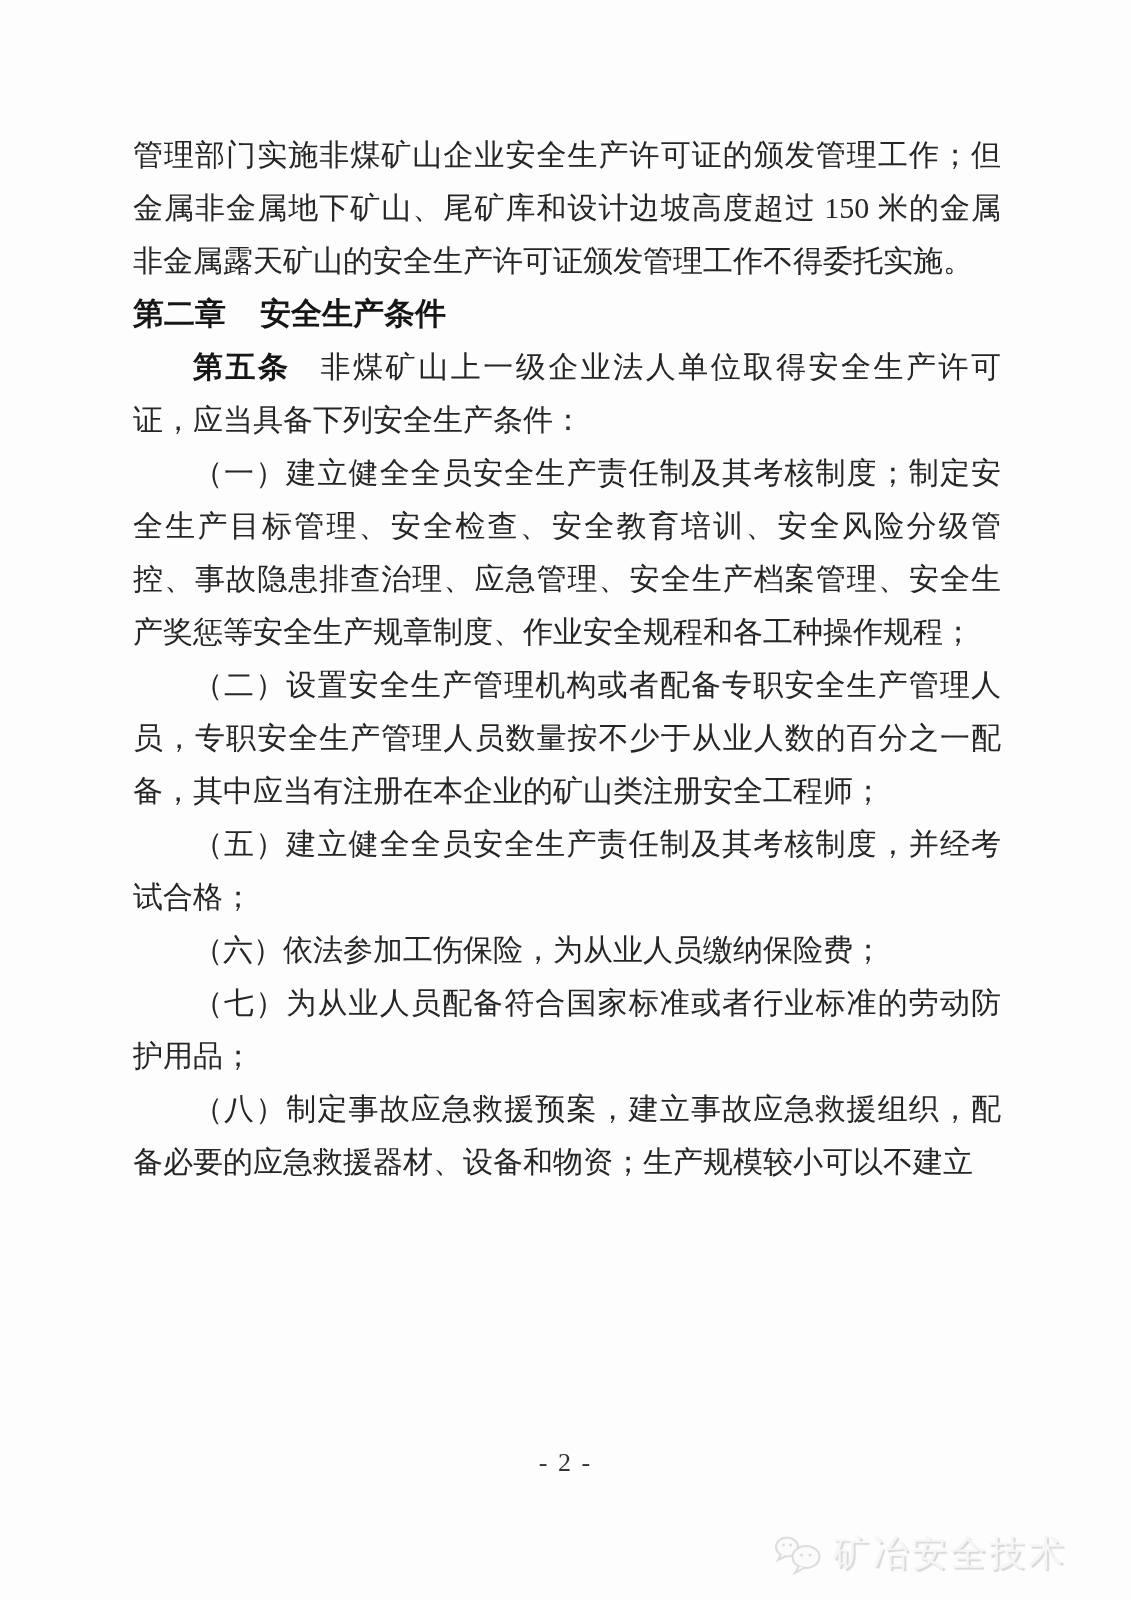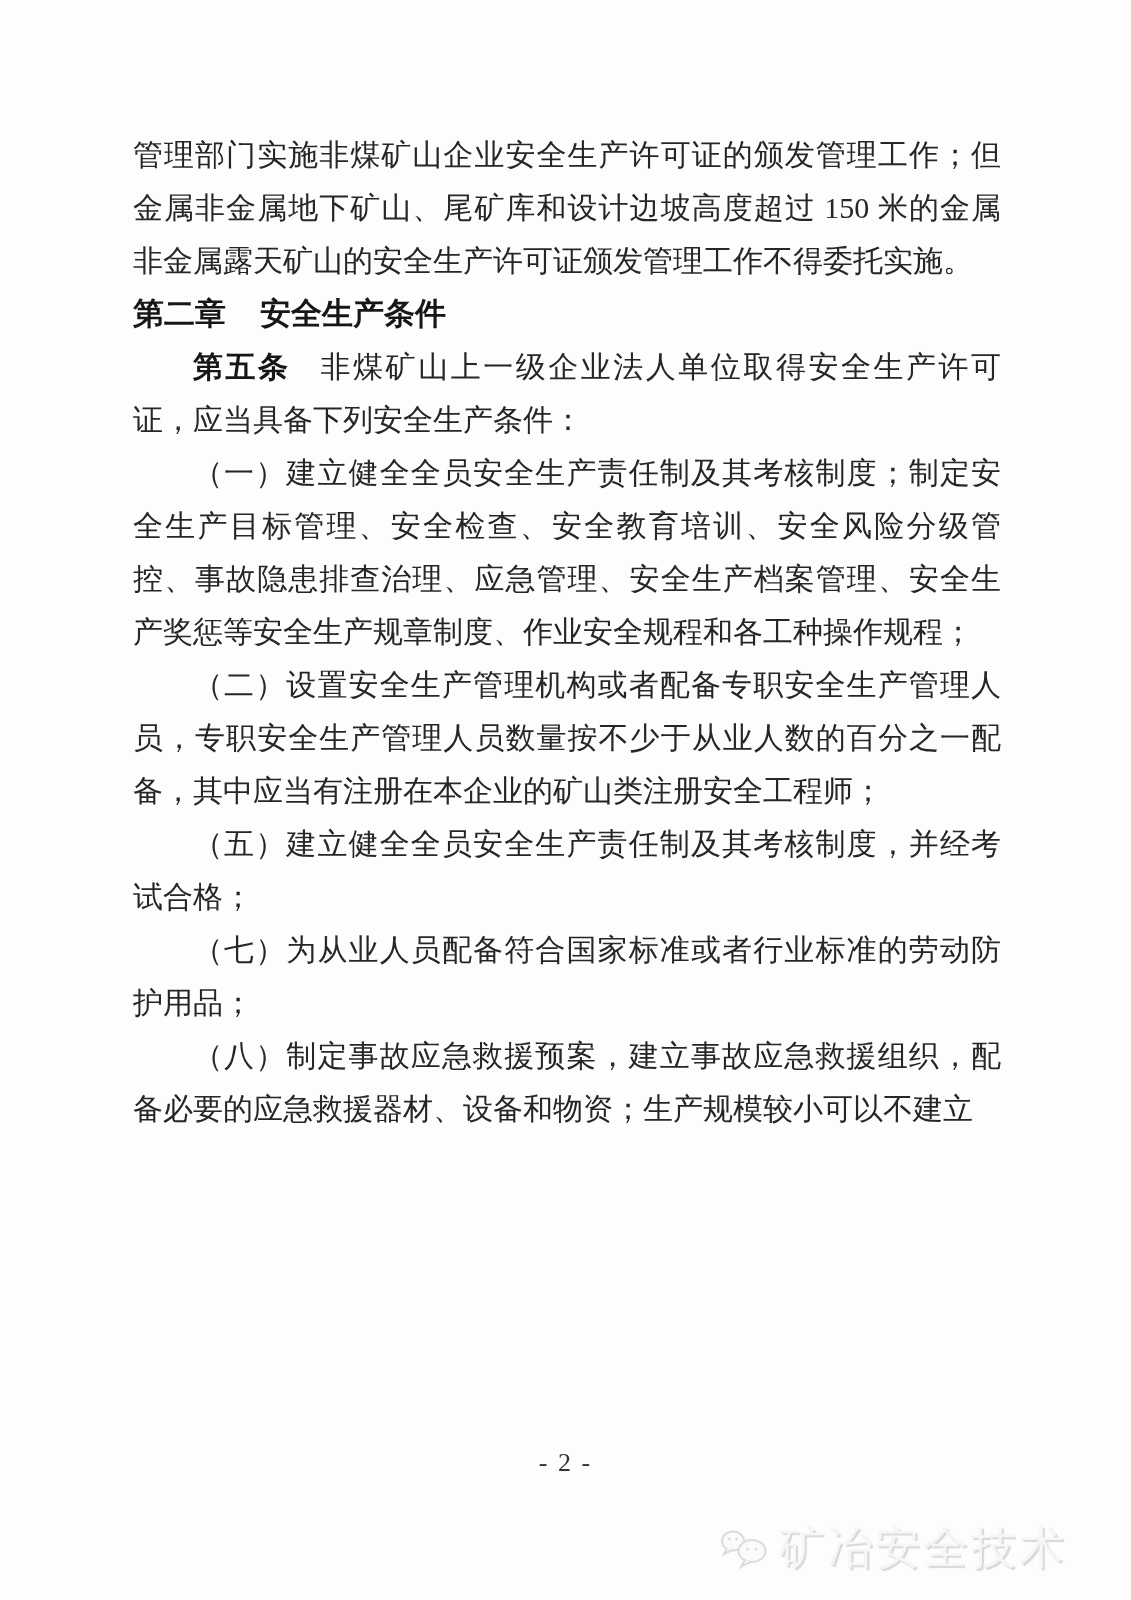--- a/index.html
+++ b/index.html
@@ -54,21 +54,21 @@
   }
   .watermark {
     position: absolute;
     right: 64px; bottom: 22px;
     display: flex;
     align-items: center;
     gap: 8px;
     user-select: none;
   }
   .watermark-text {
-    font-size: 45px;
+    font-size: 36px;
     letter-spacing: 3px;
     color: #f6f6f6;
     text-shadow: 2px 2px 1px #d8d8d8;
     font-family: "Liberation Sans", "DejaVu Sans", sans-serif;
   }
   .wechat-icon svg { display: block; }
 </style>
 </head>
 <body>
 
@@ -82,20 +82,21 @@
       <span class="chapter-number">第二章</span><span>安全生产条件</span>
     </h2>
 
     <p class="para">
       <span class="article-label">第五条</span><span>非煤矿山上一级企业法人单位取得安全生产许可证，应当具备下列安全生产条件：</span>
     </p>
 
     <p class="para">（一）建立健全全员安全生产责任制及其考核制度；制定安全生产目标管理、安全检查、安全教育培训、安全风险分级管控、事故隐患排查治理、应急管理、安全生产档案管理、安全生产奖惩等安全生产规章制度、作业安全规程和各工种操作规程；</p>
     <p class="para">（二）设置安全生产管理机构或者配备专职安全生产管理人员，专职安全生产管理人员数量按不少于从业人数的百分之一配备，其中应当有注册在本企业的矿山类注册安全工程师；</p>
     <p class="para">（五）建立健全全员安全生产责任制及其考核制度，并经考试合格；</p>
+    <p class="para">（六）依法参加工伤保险，为从业人员缴纳保险费；</p>
     <p class="para">（七）为从业人员配备符合国家标准或者行业标准的劳动防护用品；</p>
     <p class="para">（八）制定事故应急救援预案，建立事故应急救援组织，配备必要的应急救援器材、设备和物资；生产规模较小可以不建立</p>
 
   </div>
 
   <div class="footer">
     <span>- 2 -</span>
   </div>
 
   <div class="watermark">

